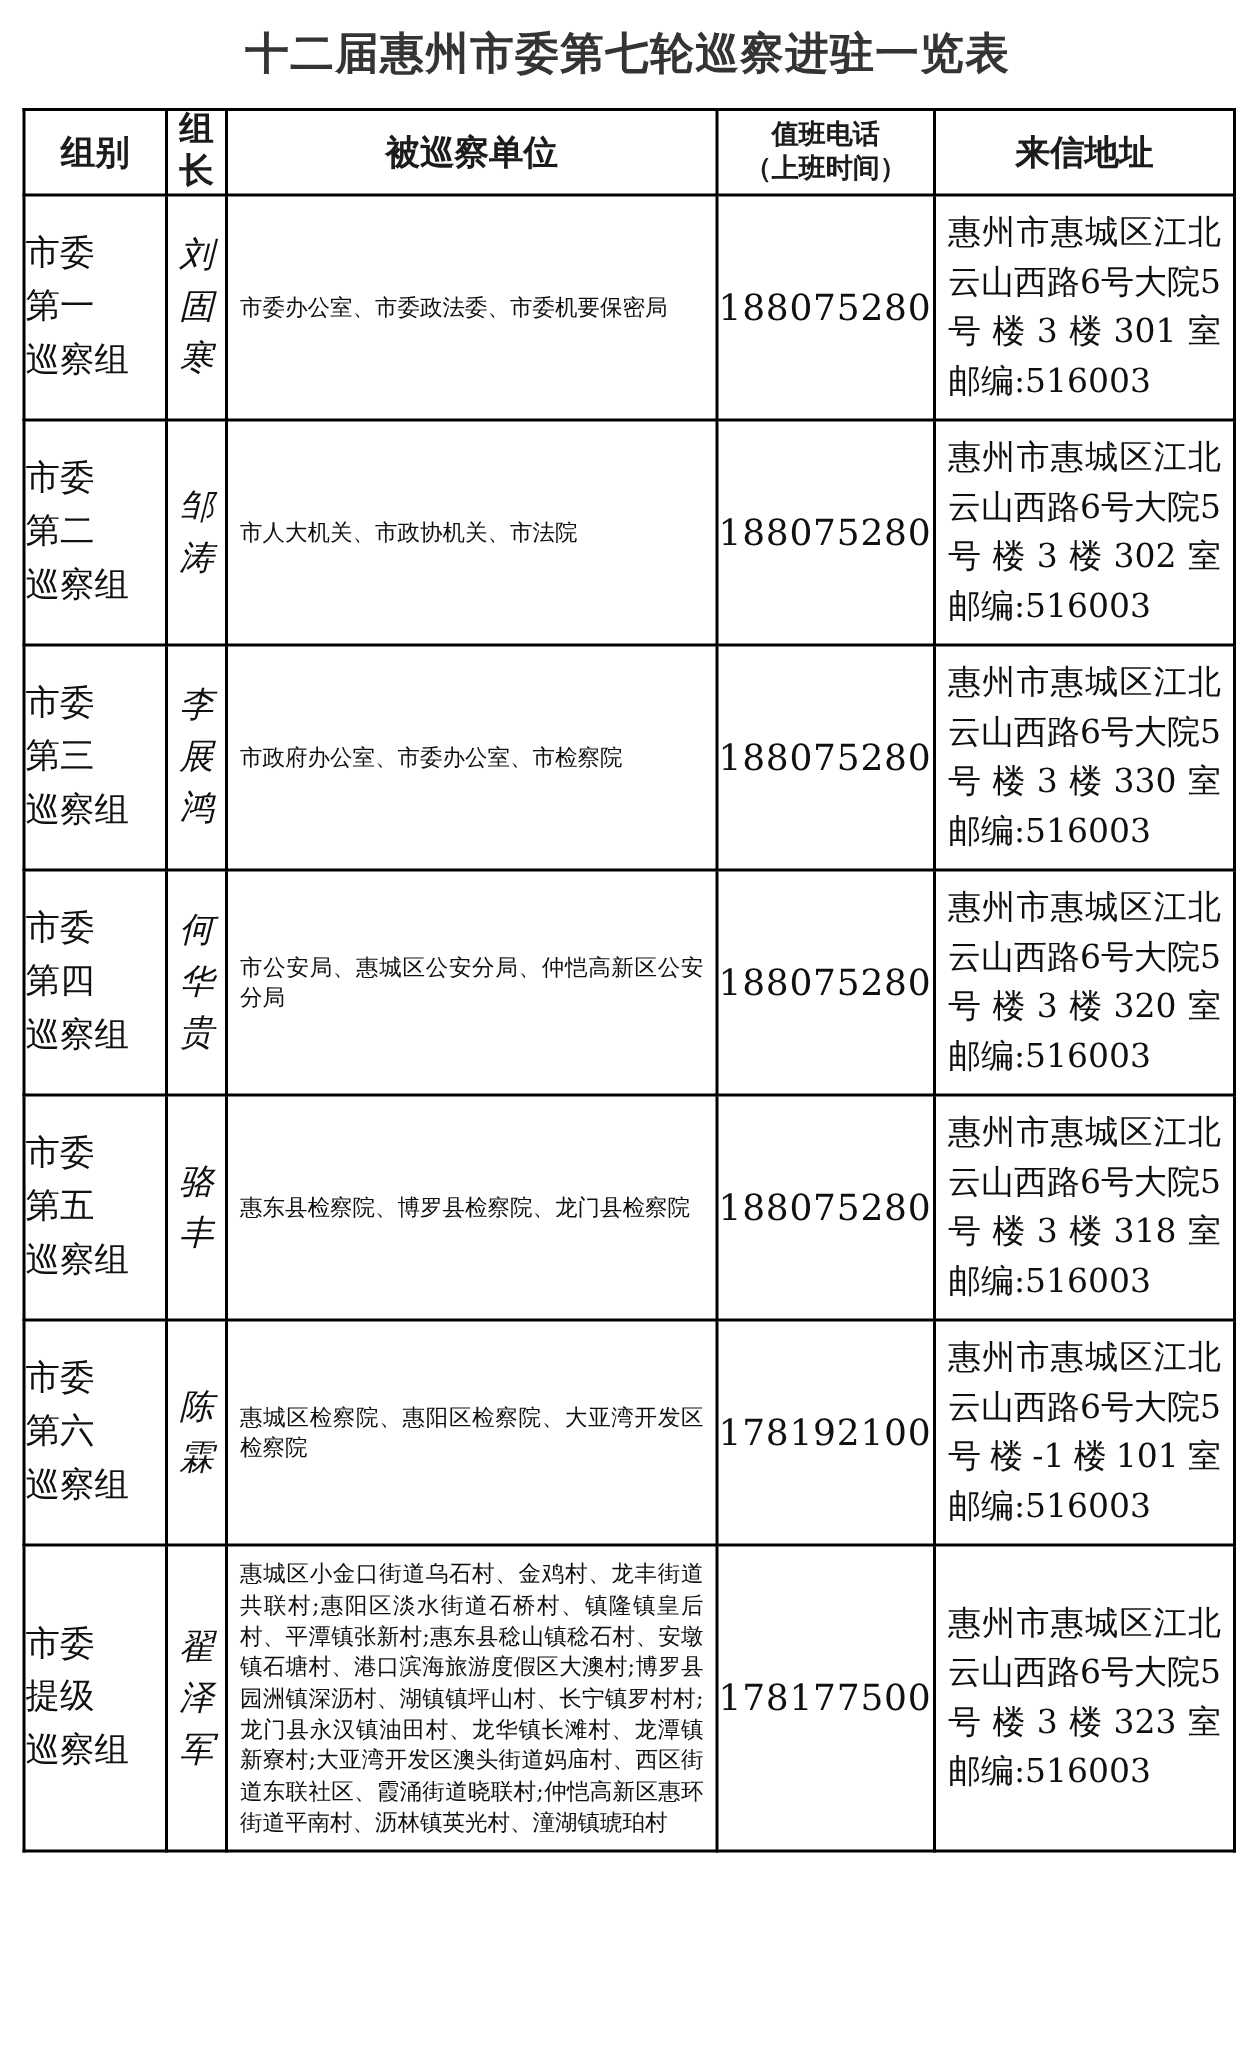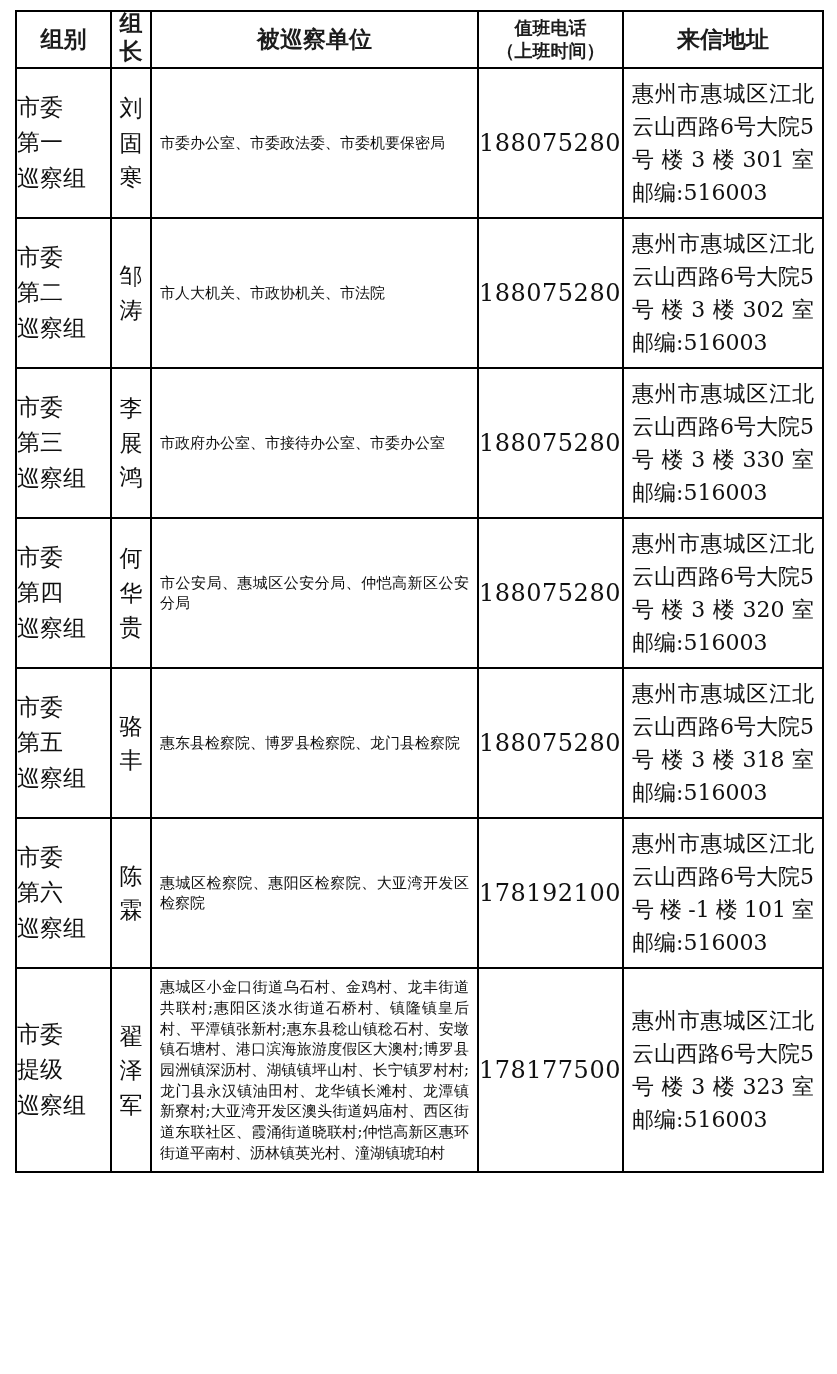--- a/index.html
+++ b/index.html
@@ -62,20 +62,21 @@
     line-height: 1.55;
     font-weight: 500;
   }
   .col-leader { text-align: center; }
   .col-leader-inner {
     width: 1.12em;
     margin: 16px auto;
     word-break: break-all;
     font-size: 23px;
     line-height: 1.5;
+    font-style: italic;
   }
   .col-units { }
   .col-units-inner {
     padding: 8px 8px;
     font-size: 15px;
     line-height: 1.38;
     text-align: justify;
     text-justify: inter-character;
   }
   .col-phone { text-align: center; }
@@ -89,20 +90,21 @@
     font-size: 22px;
     line-height: 1.5;
     text-align: justify;
     text-justify: inter-character;
   }
 </style>
 </head>
 <body>
 
 <div class="page">
+  <h1 class="title">十二届惠州市委第七轮巡察进驻一览表</h1>
 
   <table class="grid">
     <colgroup>
       <col style="width:95px">
       <col style="width:40px">
       <col style="width:327px">
       <col style="width:145px">
       <col style="width:200px">
     </colgroup>
     <thead>
@@ -167,21 +169,21 @@
         <tr style="height: 130px;">
           <td class="col-group">
             <div class="col-group-inner">市委
 第三
 巡察组</div>
           </td>
           <td class="col-leader">
             <div class="col-leader-inner">李展鸿</div>
           </td>
           <td class="col-units">
-            <div class="col-units-inner">市政府办公室、市接待办公室、市委办公室</div>
+            <div class="col-units-inner">市政府办公室、市委办公室、市检察院</div>
           </td>
           <td class="col-phone">
             <div class="col-phone-inner">18807528003</div>
           </td>
           <td class="col-address">
             <div class="col-address-inner">惠州市惠城区江北云山西路6号大院5号楼3楼330室　邮编:516003</div>
           </td>
         </tr>
         <tr style="height: 130px;">
           <td class="col-group">

